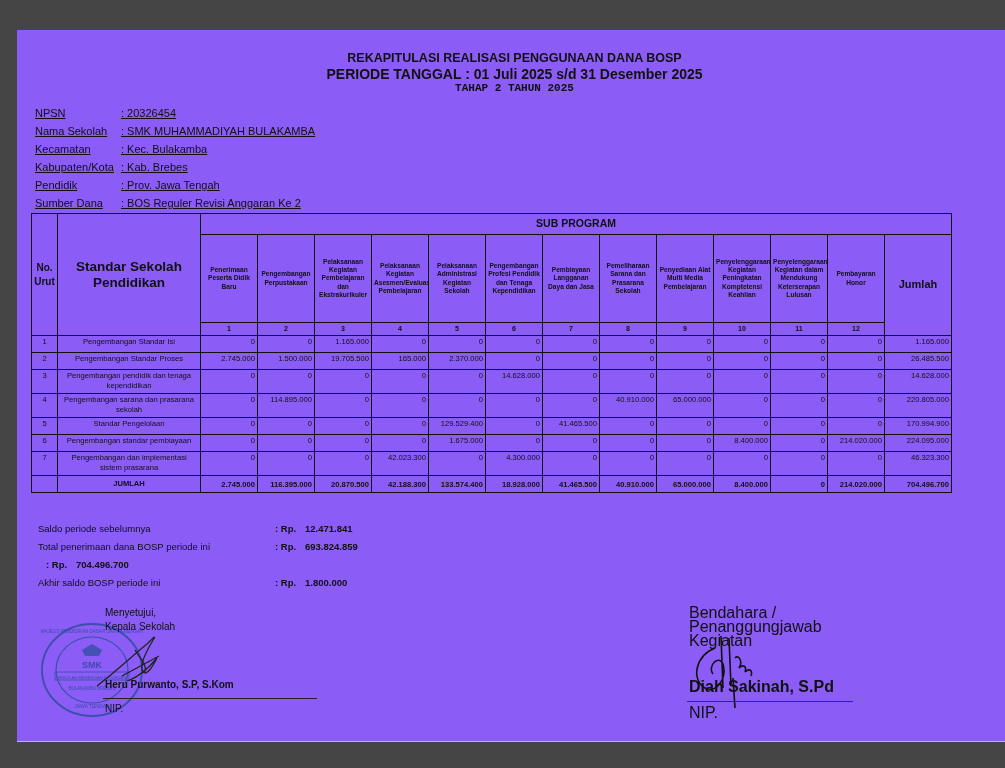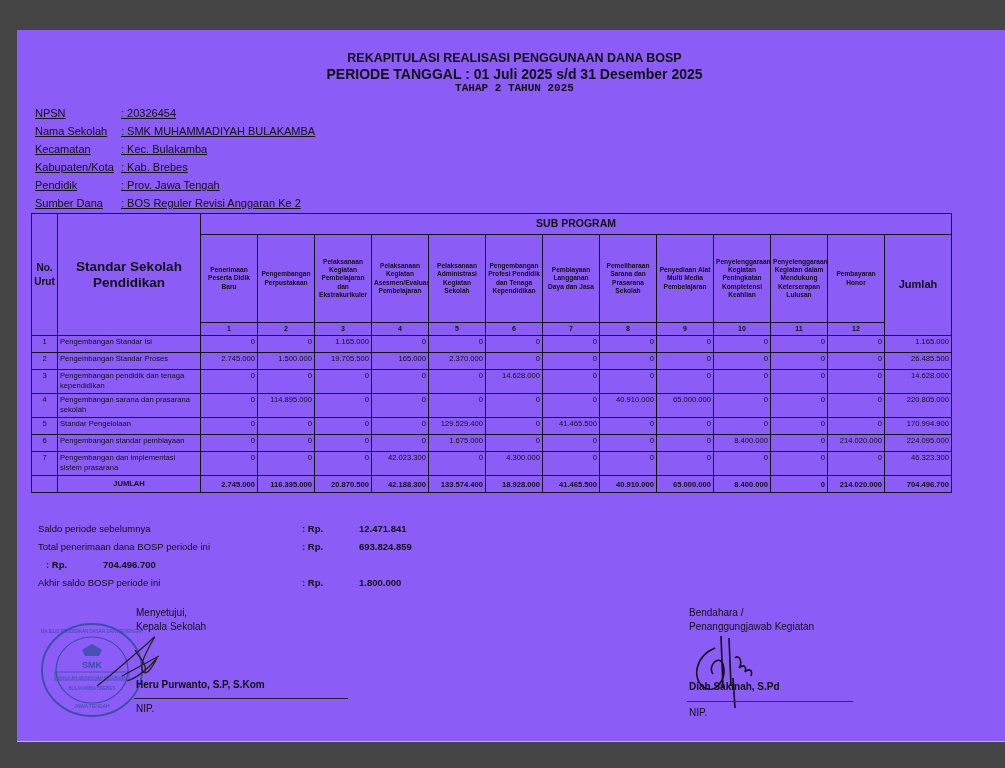--- a/index.html
+++ b/index.html
@@ -27,38 +27,38 @@
     border: 1px solid #111; padding: 1px 2px; overflow: hidden;
   }
   table.rek th { font-weight: bold; text-align: center; vertical-align: middle; line-height: 9.5px; }
   .th-no { font-size: 10px; line-height: 14px !important; }
   .th-snp { font-size: 13.5px; line-height: 16px !important; }
   .th-sub { font-size: 10.5px; height: 21px; }
   .th-col { height: 88px; font-size: 6.6px; line-height: 8.3px !important; }
   .th-num { height: 13px; font-size: 7px; }
   .th-jml { font-size: 11px; }
   td.no { text-align: center; vertical-align: top; }
-  td.name { text-align: left; vertical-align: top; line-height: 10px; }
+  td.name { text-align: center; vertical-align: top; line-height: 10px; }
   td.num { text-align: right; vertical-align: top; }
   tr.r1 td { height: 17px; }
   tr.r2 td { height: 24px; }
   tr.tot td { font-weight: bold; height: 17px; vertical-align: middle; }
   tr.tot td.name { text-align: center; }
 
   .summary { position: absolute; left: 21px; top: 490px; font-size: 9.5px; }
-  .summary .row { display: flex; height: 18px; line-height: 18px; gap: 27px; }
+  .summary .row { display: flex; height: 18px; line-height: 18px; }
   .summary .lbl { width: 229px; }
   .summary .rp { font-weight: bold; width: 30px; margin-left: 8px; }
   .summary .amt { font-weight: bold; }
 
-  .sign-left { position: absolute; left: 88px; top: 576px; font-size: 10px; line-height: 14px; margin-left: 31px; }
+  .sign-left { position: absolute; left: 88px; top: 576px; font-size: 10px; line-height: 14px; }
   .sign-left .name { position: absolute; left: 0; top: 72px; font-weight: bold; white-space: nowrap; }
   .sign-left .line { position: absolute; left: -2px; top: 92px; width: 214px; border-top: 1px solid #222; }
   .sign-left .nip { position: absolute; left: 0; top: 96px; }
-  .sign-right { position: absolute; left: 672px; top: 576px; font-size: 10px; line-height: 14px; width: 170px; }
+  .sign-right { position: absolute; left: 672px; top: 576px; font-size: 16px; line-height: 14px; width: 170px; }
   .sign-right .name { position: absolute; left: 0; top: 74px; font-weight: bold; white-space: nowrap; }
   .sign-right .line { position: absolute; left: -2px; top: 95px; width: 166px; border-top: 1px solid #333; }
   .sign-right .nip { position: absolute; left: 0; top: 100px; }
 
   .stamp { position: absolute; left: 22px; top: 590px; width: 106px; height: 100px; }
   .sig1 { position: absolute; left: 70px; top: 596px; width: 90px; height: 70px; }
   .sig2 { position: absolute; left: 670px; top: 598px; width: 90px; height: 80px; }
 </style>
 </head>
 <body>

